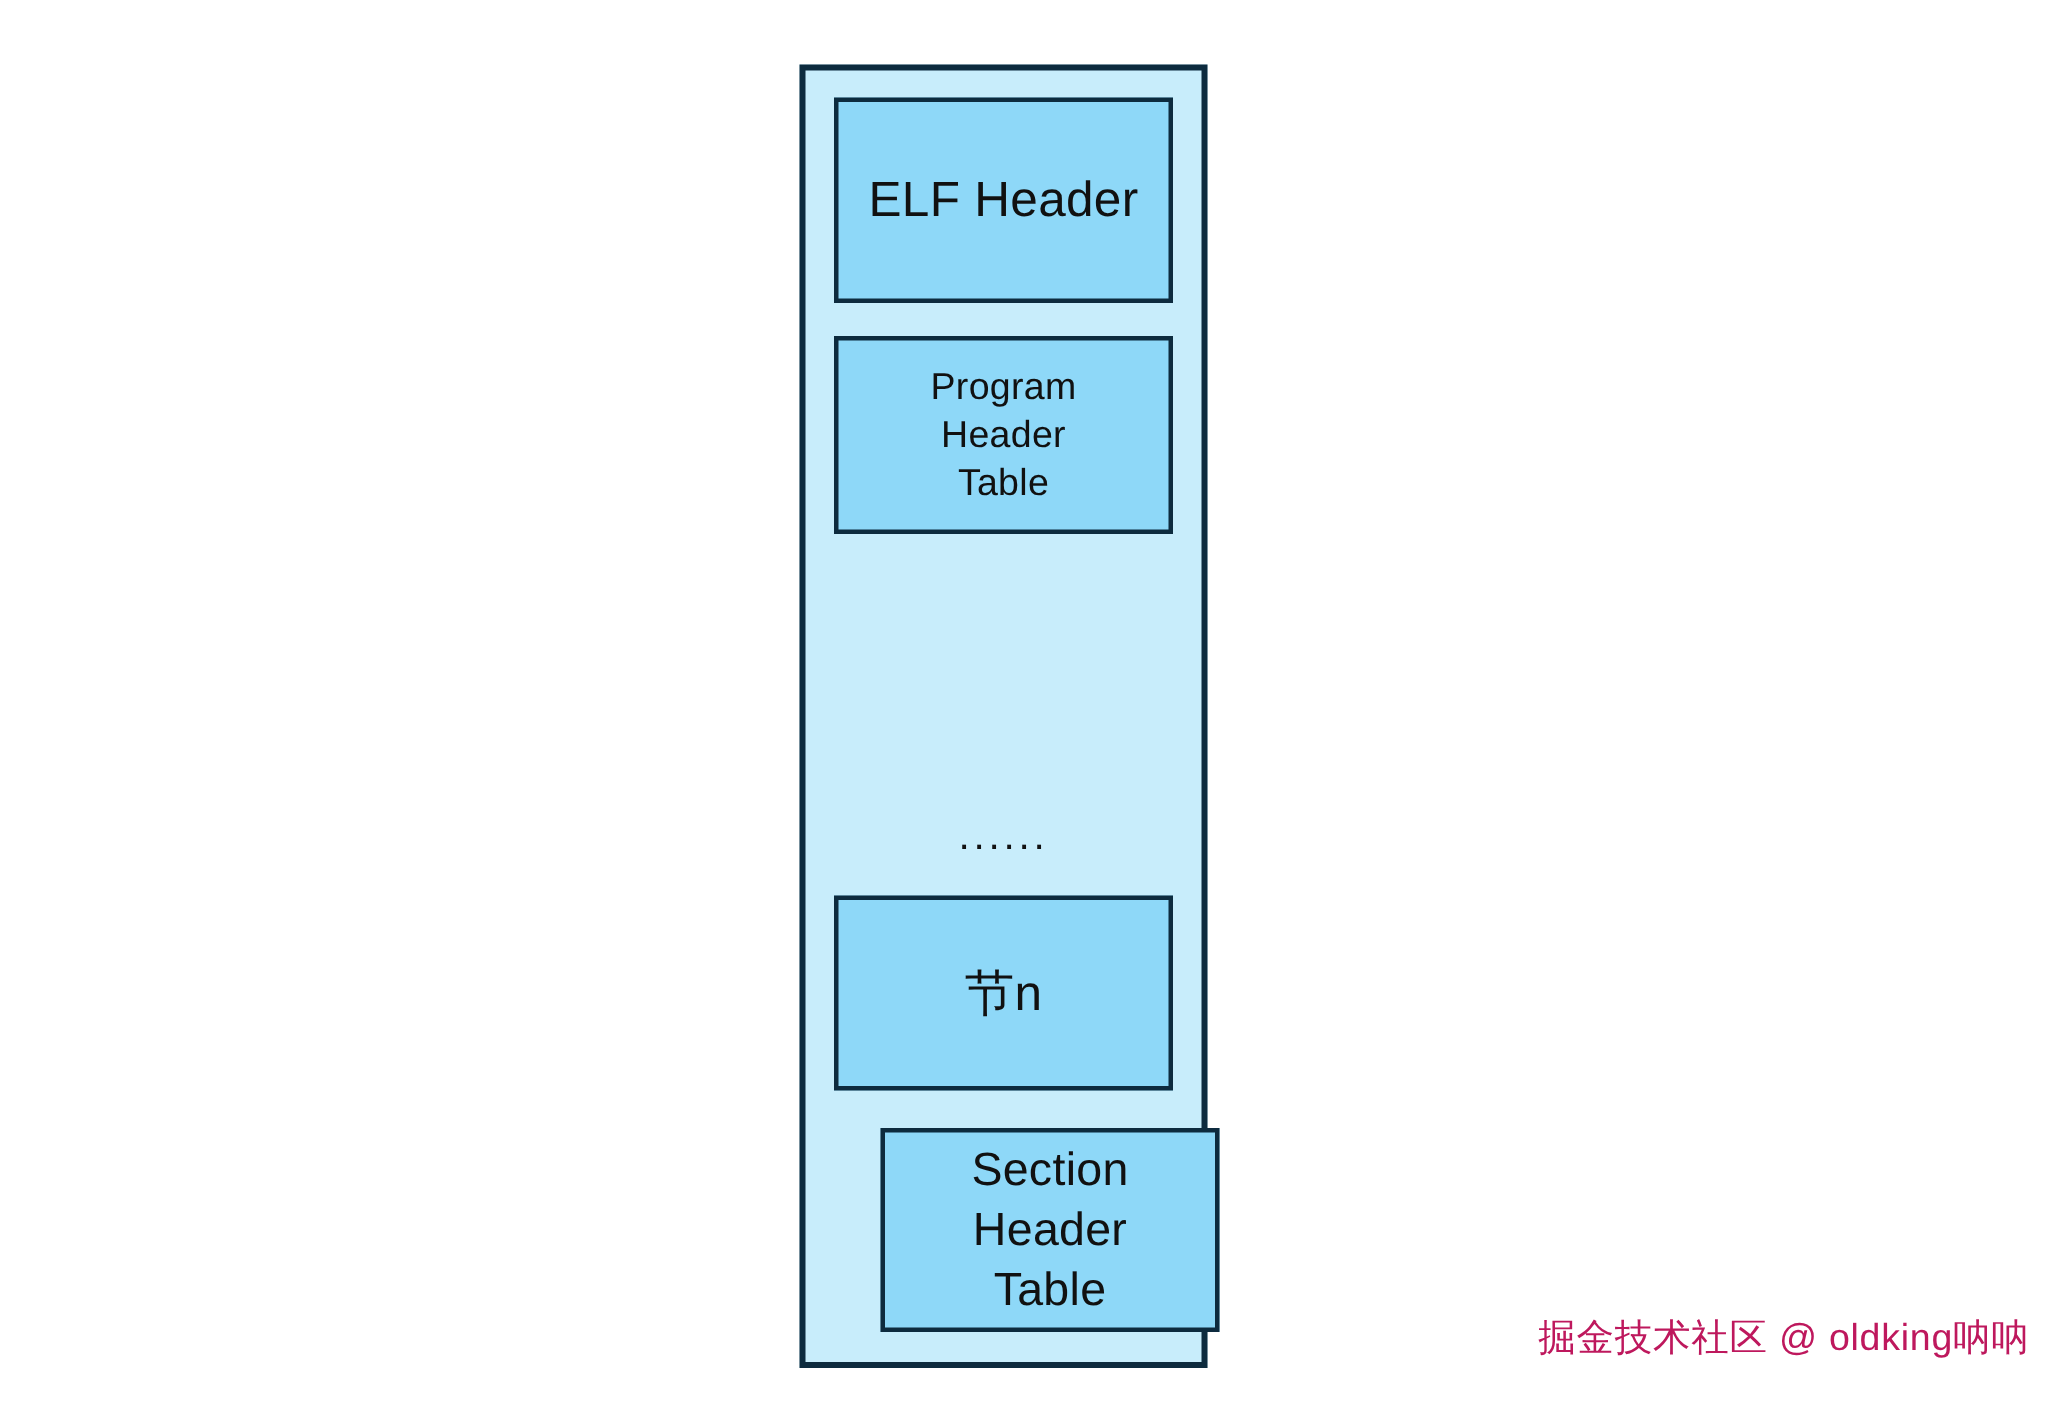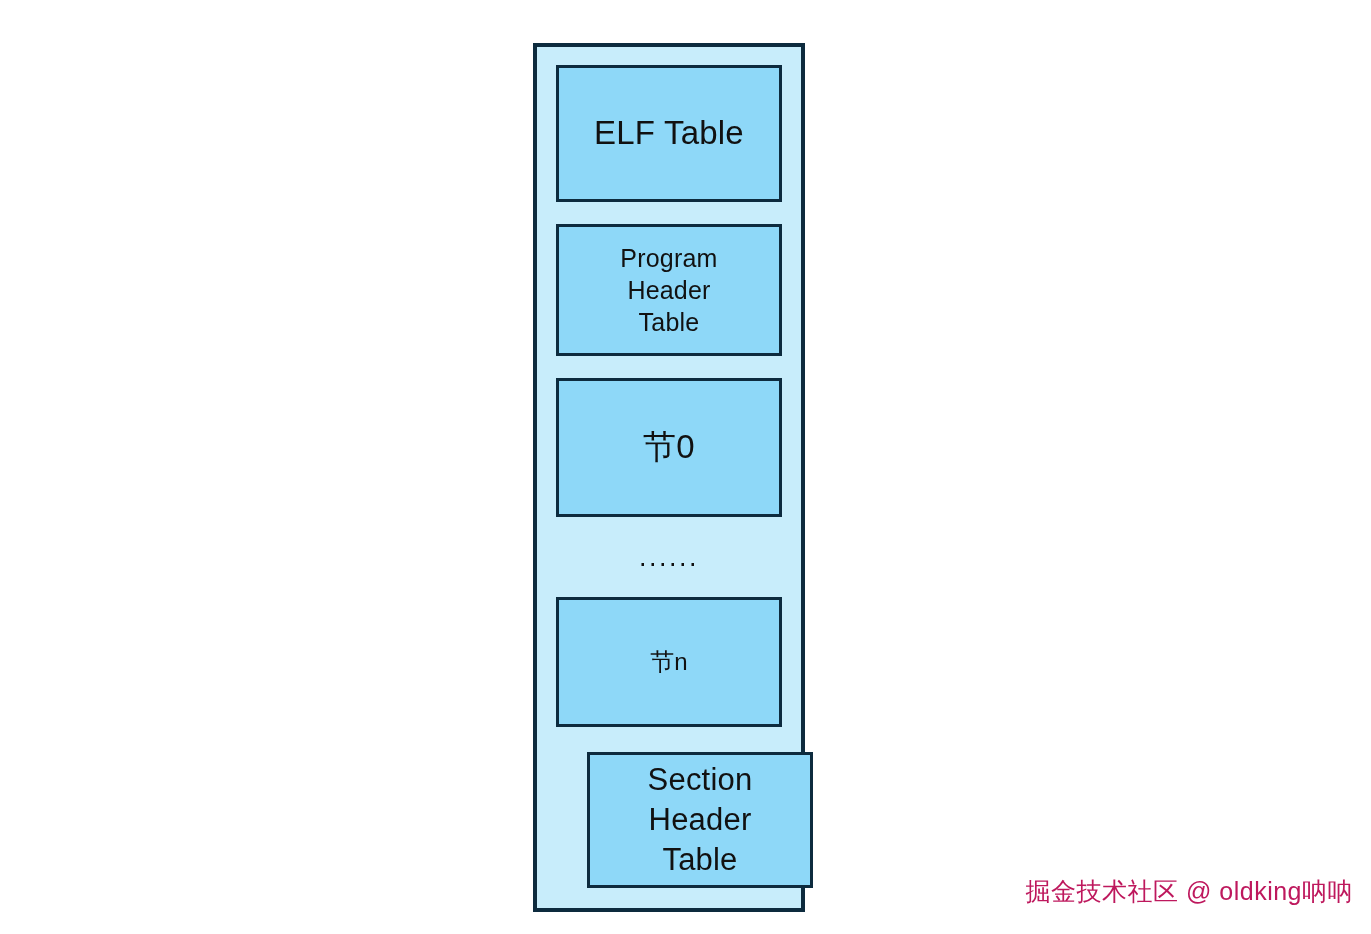--- a/index.html
+++ b/index.html
@@ -61,21 +61,21 @@
     display: block;
     text-align: center;
     line-height: 1.28;
     white-space: nowrap;
   }
 
   
   #box-elf-header        { top: 18px;  height: 137px; font-size: 33px; }
   #box-program-header    { top: 177px; height: 132px; font-size: 25px; }
   #box-section-0         { top: 331px; height: 139px; font-size: 33px; }
-  #box-section-n         { top: 550px; height: 130px; font-size: 24px; }
+  #box-section-n         { top: 550px; height: 130px; font-size: 33px; }
   #box-section-header    { top: 705px; height: 136px; font-size: 31px; margin-left: 31px; }
 
   
   #sections-ellipsis {
     position: absolute;
     left: 19px;
     top: 487px;
     width: 226px;
     height: 46px;
     display: flex;
@@ -102,32 +102,29 @@
   }
 </style>
 </head>
 <body>
 
 <div id="diagram-canvas">
 
   <div id="elf-file-container">
 
     <div class="segment-box" id="box-elf-header">
-      <span class="segment-line">ELF Table</span>
+      <span class="segment-line">ELF Header</span>
     </div>
 
     <div class="segment-box" id="box-program-header">
       <span class="segment-line">Program</span>
       <span class="segment-line">Header</span>
       <span class="segment-line">Table</span>
     </div>
 
-    <div class="segment-box" id="box-section-0">
-      <span class="segment-line">节0</span>
-    </div>
 
     <div id="sections-ellipsis">......</div>
 
     <div class="segment-box" id="box-section-n">
       <span class="segment-line">节n</span>
     </div>
 
     <div class="segment-box" id="box-section-header">
       <span class="segment-line">Section</span>
       <span class="segment-line">Header</span>

